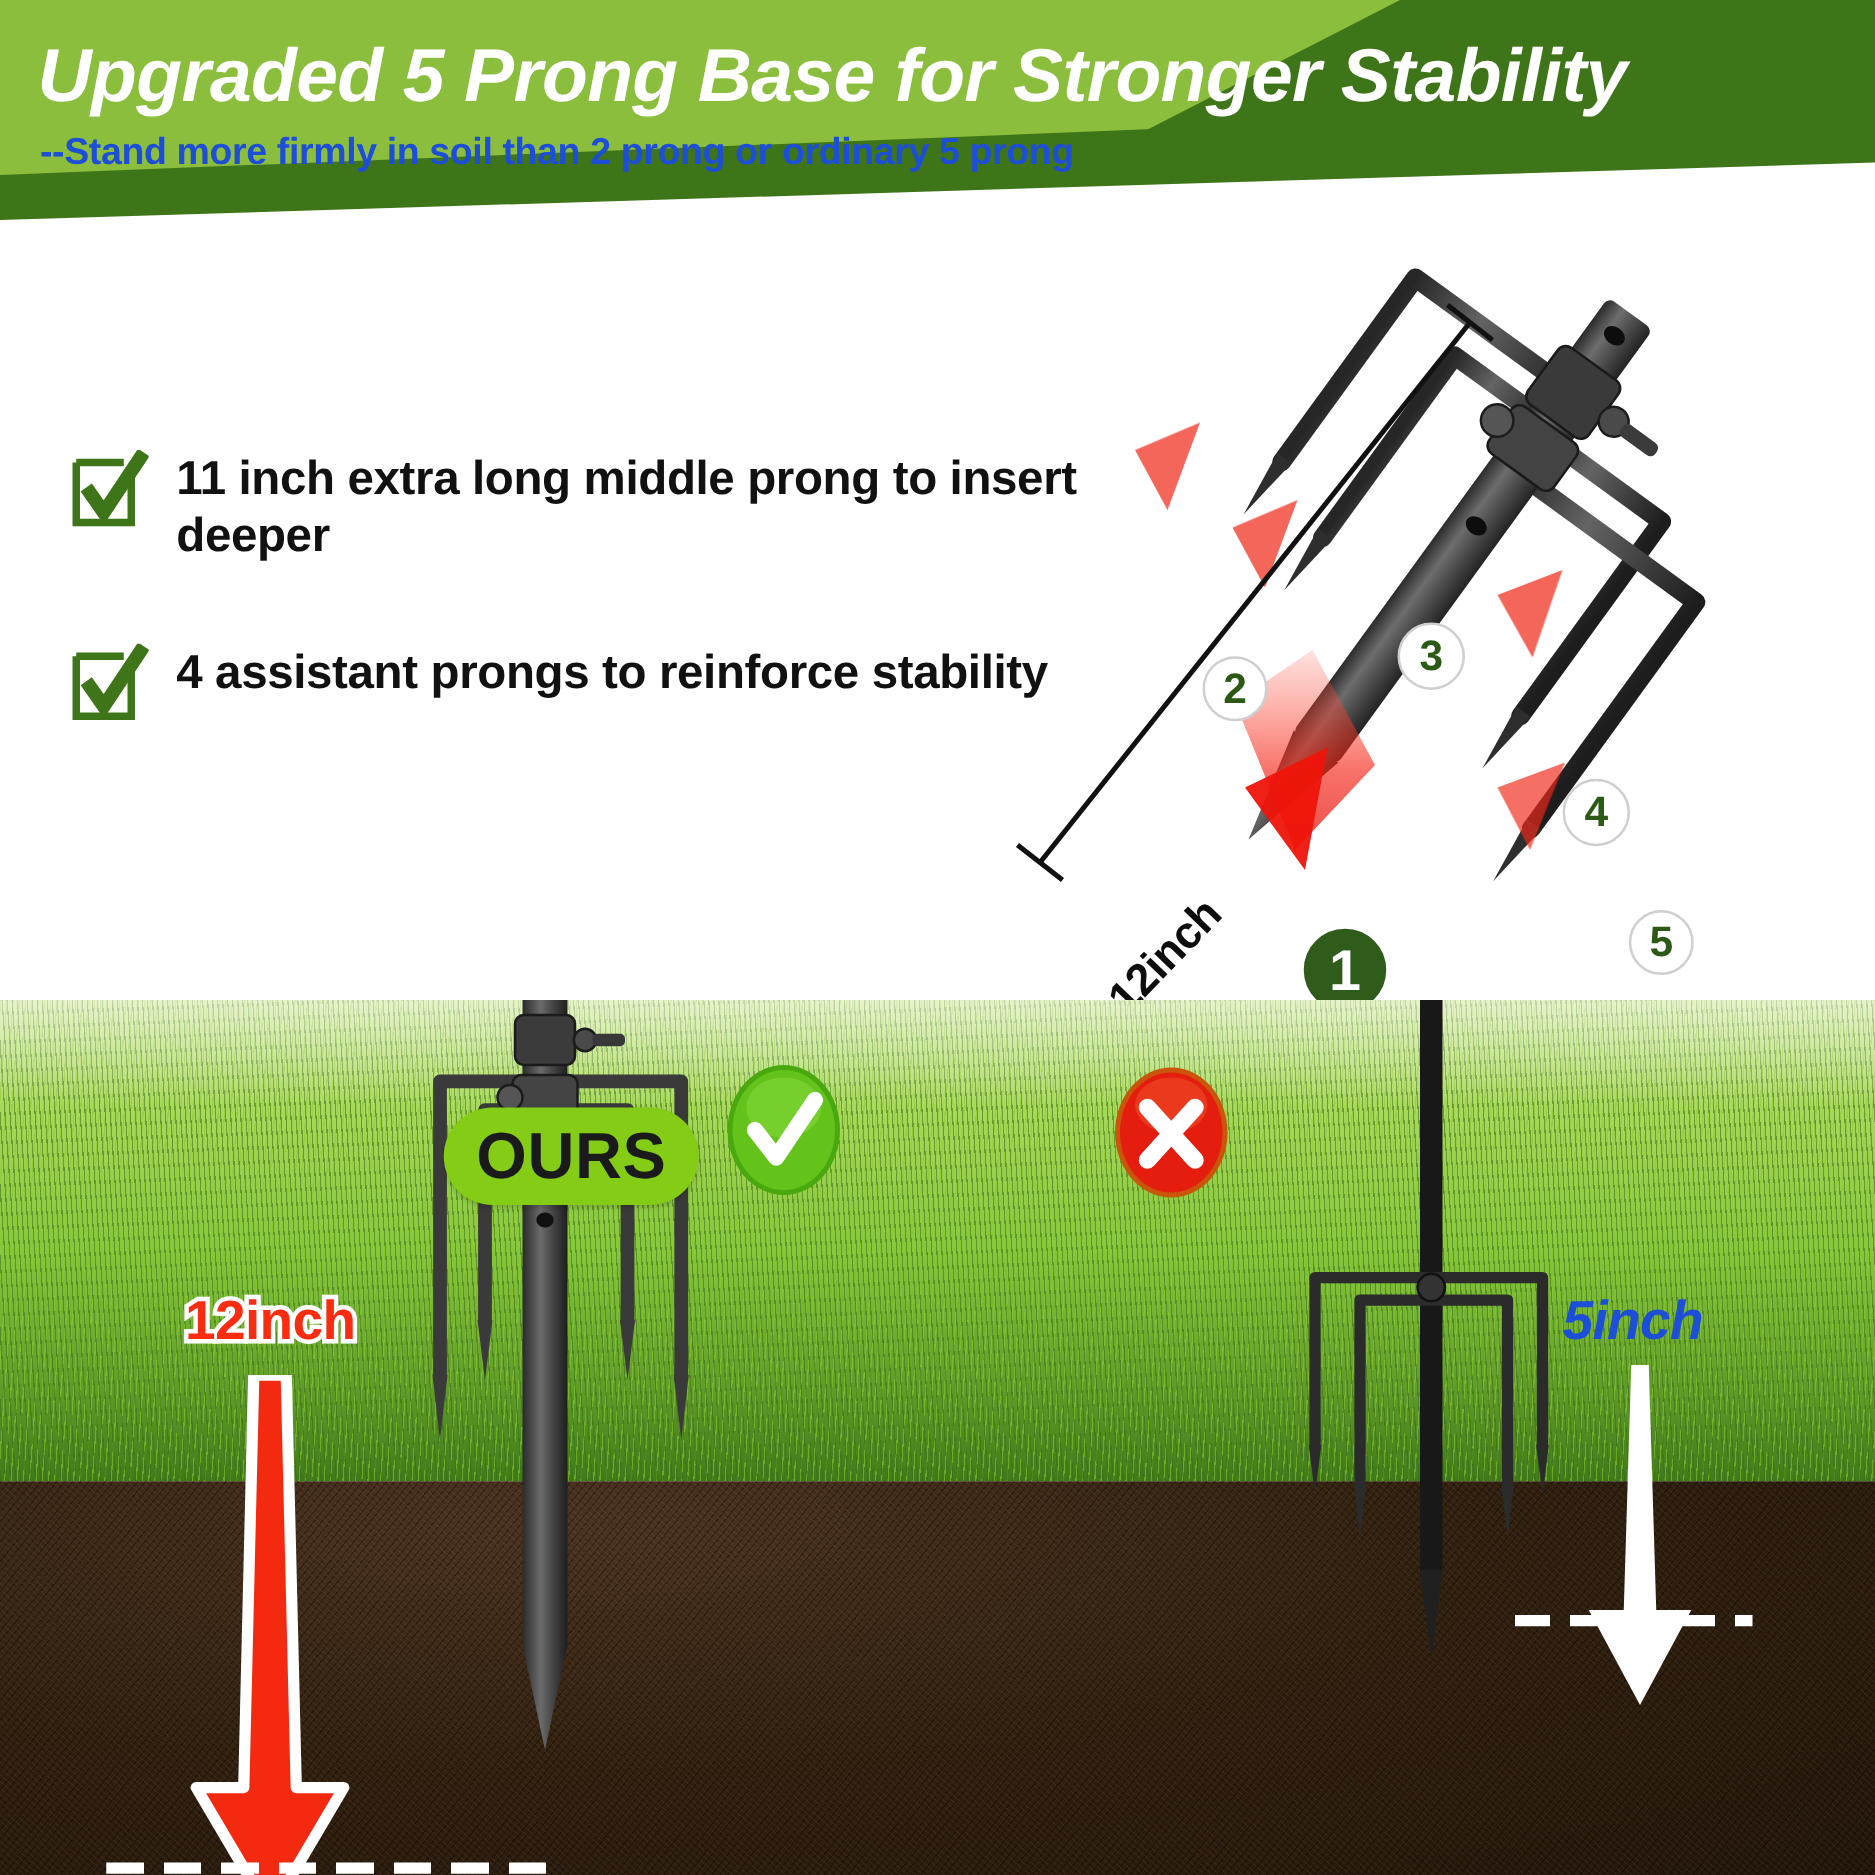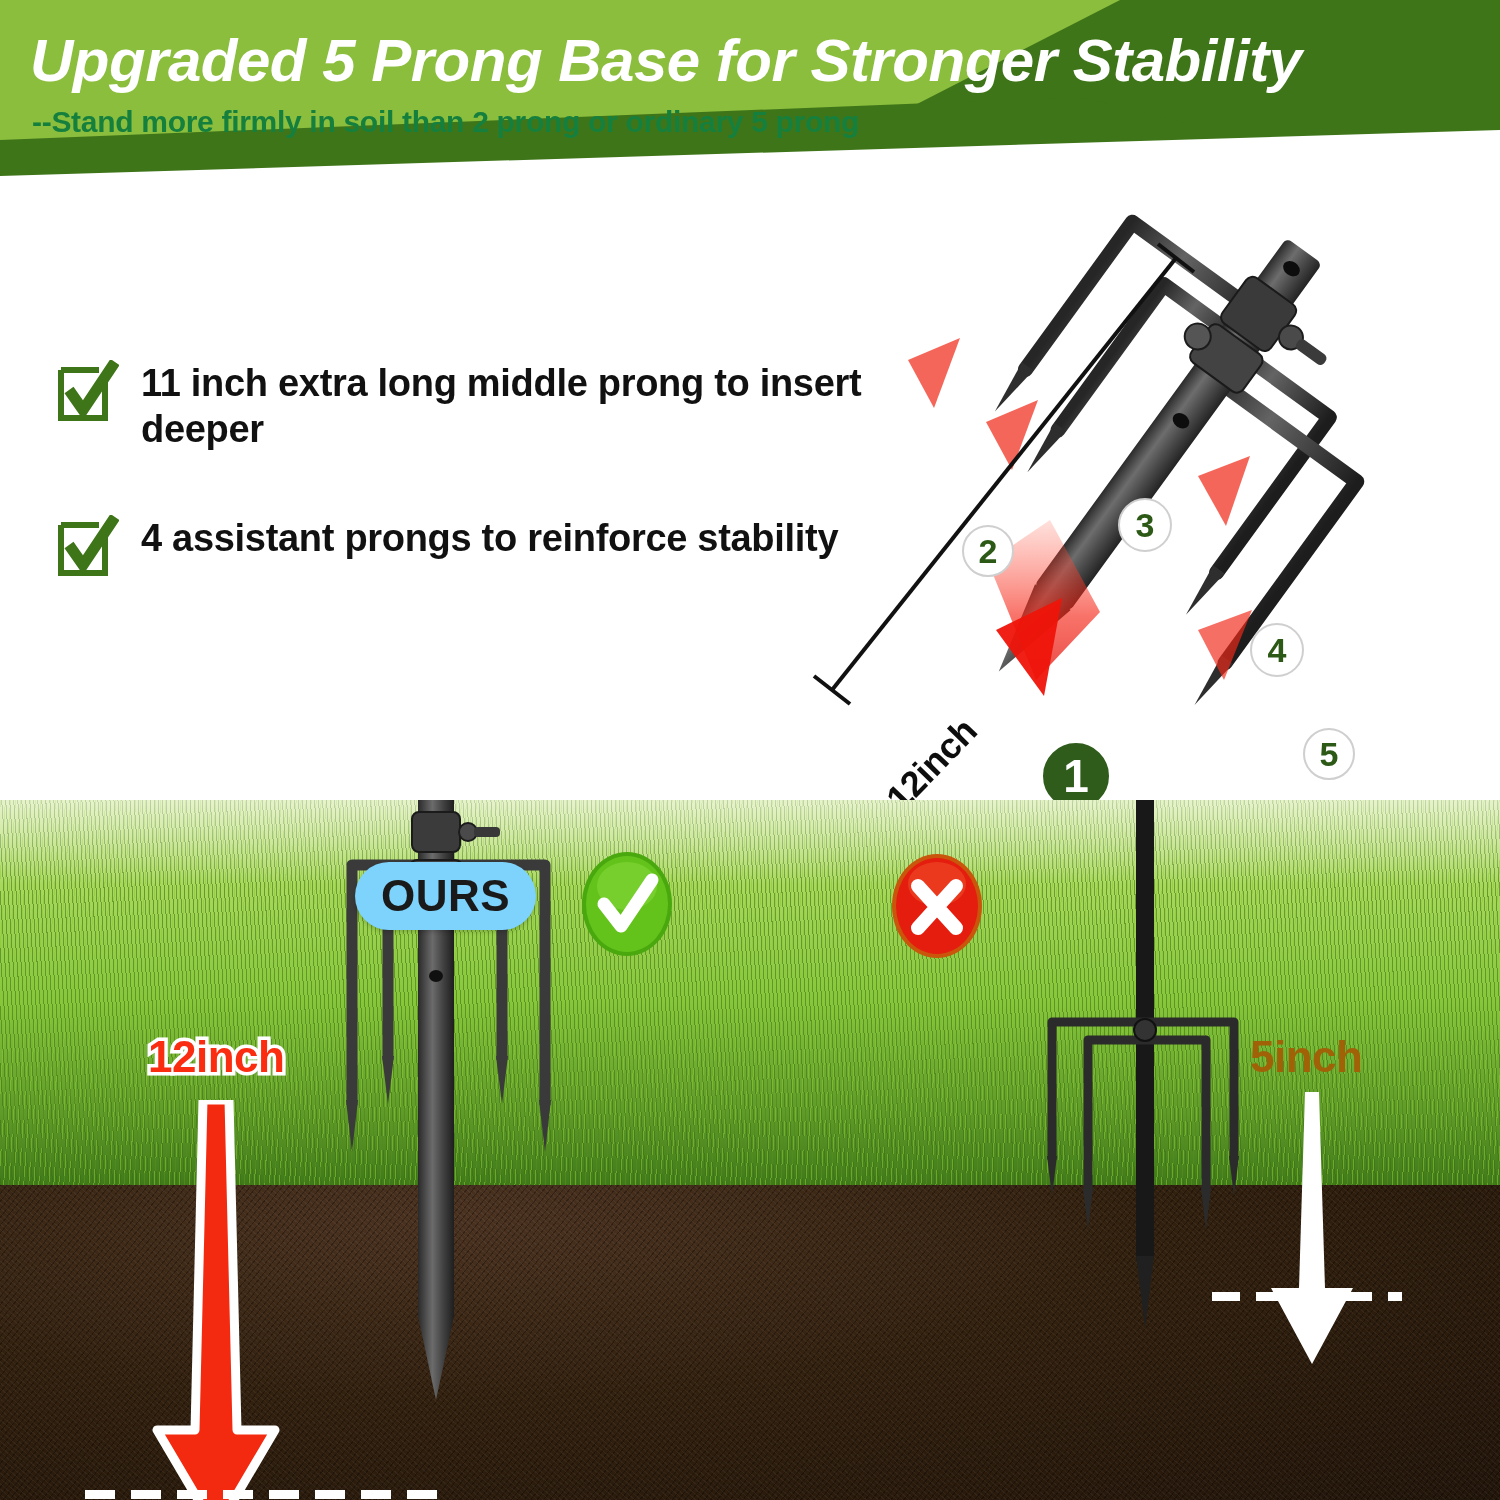--- a/index.html
+++ b/index.html
@@ -16,21 +16,21 @@
   .hdr-svg{position:absolute;left:0;top:0;}
   .hdr-title{
     position:absolute;left:30px;top:26px;
     font-size:60px;font-weight:bold;color:#ffffff;
     letter-spacing:-0.5px;white-space:nowrap;
     font-family:"Liberation Sans", sans-serif;
     font-style:italic;
   }
   .hdr-sub{
     position:absolute;left:32px;top:105px;
-    font-size:30px;font-weight:bold;color:#15803d;
+    font-size:30px;font-weight:bold;color:#1d4ed8;
     white-space:nowrap;letter-spacing:-0.3px;
   }
 
   
   #mid{position:absolute;left:0;top:200px;width:1500px;height:600px;background:#fff;}
 
   .feature{position:absolute;display:flex;align-items:flex-start;gap:22px;}
   .feature.f1{left:55px;top:160px;}
   .feature.f2{left:55px;top:315px;}
   .chk{flex:0 0 auto;width:64px;height:64px;position:relative;}
@@ -76,41 +76,41 @@
   }
   #soil{
     position:absolute;left:0;top:385px;width:1500px;height:315px;
     background:
       repeating-linear-gradient(41deg, rgba(255,255,255,0.045) 0px, rgba(255,255,255,0.045) 1px, rgba(0,0,0,0) 1px, rgba(0,0,0,0) 4px),
       repeating-linear-gradient(129deg, rgba(0,0,0,0.30) 0px, rgba(0,0,0,0.30) 1px, rgba(0,0,0,0) 1px, rgba(0,0,0,0) 5px),
       radial-gradient(ellipse at 30% 10%, #4b3220 0%, #33210f 45%, #22150a 100%);
   }
 
   .pill{
-    position:absolute;background:#7dd3fc;border-radius:40px;
-    padding:9px 26px;font-size:44px;font-weight:bold;color:#1a1a1a;
-    letter-spacing:0.5px;box-shadow:0 2px 4px rgba(0,0,0,0.18);
+    position:absolute;background:#84cc16;border-radius:40px;
+    padding:9px 26px;font-size:52px;font-weight:bold;color:#1a1a1a;
+    letter-spacing:0.5px;box-shadow:0 2px 4px rgba(0,0,0,0.18);margin-top:24px;
   }
   #pill-ours{left:355px;top:62px;}
   #pill-others{left:1032px;top:62px;}
 
   .verdict{position:absolute;width:94px;height:108px;}
   #v-good{left:580px;top:50px;}
   #v-bad{left:890px;top:52px;}
 
   .meas-label{
     position:absolute;font-size:44px;font-weight:bold;white-space:nowrap;
   }
   #lbl-12{
     left:148px;top:232px;color:#fa2d10;
     -webkit-text-stroke:7px #ffffff;paint-order:stroke fill;
     letter-spacing:-0.5px;
   }
   #lbl-5{
-    left:1250px;top:232px;color:#a16207;letter-spacing:-0.5px;
+    left:1250px;top:232px;color:#1d4ed8;letter-spacing:-0.5px;font-style:italic;
   }
 
   .dash-line{position:absolute;height:9px;}
   #dash-left{
     left:85px;top:690px;width:365px;
     background:repeating-linear-gradient(to right,#ffffff 0px,#ffffff 30px,rgba(0,0,0,0) 30px,rgba(0,0,0,0) 46px);
   }
   #dash-right{
     left:1212px;top:492px;width:190px;
     background:repeating-linear-gradient(to right,#ffffff 0px,#ffffff 28px,rgba(0,0,0,0) 28px,rgba(0,0,0,0) 44px);

